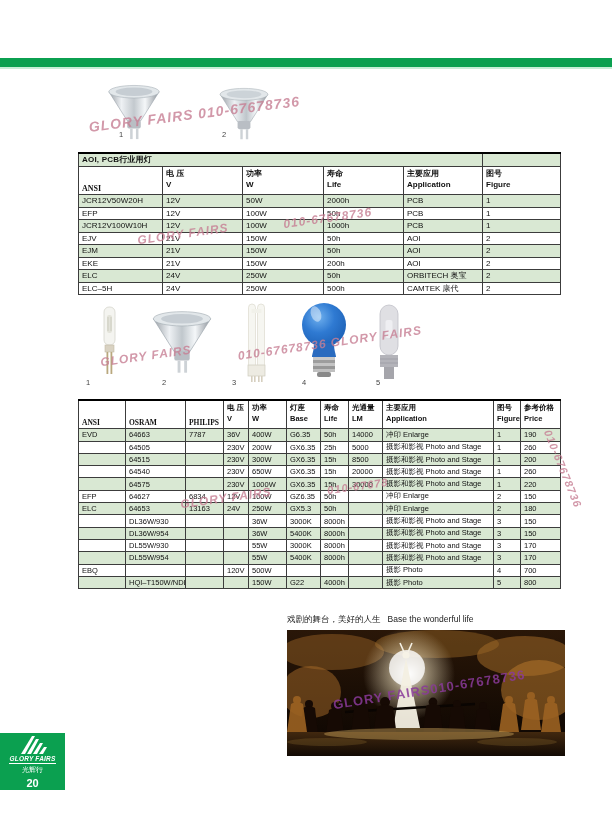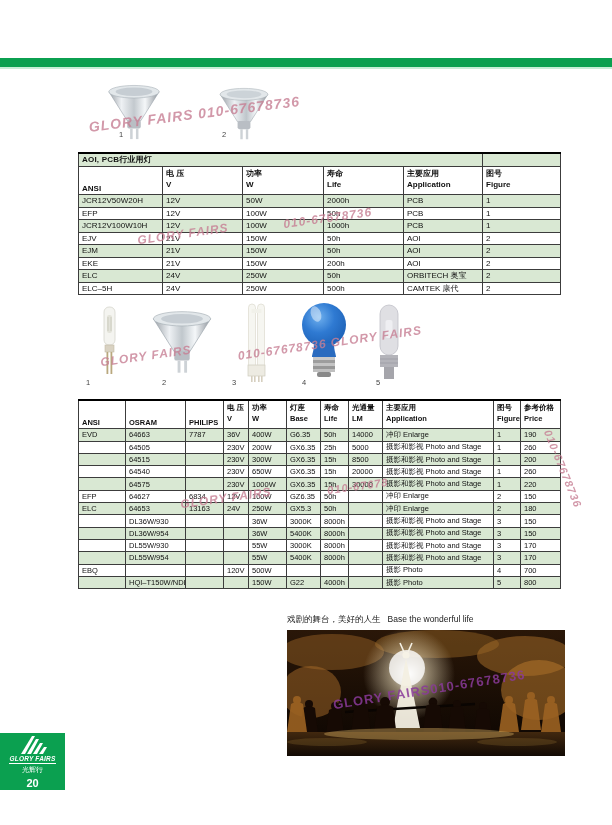--- a/index.html
+++ b/index.html
@@ -13,21 +13,21 @@
   
   .fig{position:absolute;}
   .fig-num{position:absolute;font-size:7.5px;color:#444;}
 
   
   .cat-table{position:absolute;left:78px;}
   .cat-table table{border-collapse:collapse;table-layout:fixed;width:482px;border-top:2.5px solid #000;}
   .cat-table td{border:1px solid #3c3c3c;overflow:hidden;white-space:nowrap;padding:0 0 0 3px;}
   .cat-table .title-row td{background:#d9e8d3;height:13px;font-size:9.5px;font-weight:bold;letter-spacing:.2px;margin-left:24px;}
   .cat-table .hdr-row td{height:24px;font-size:7.5px;font-weight:bold;vertical-align:top;background:#fff;line-height:11px;padding-top:1px;}
-  .cat-table .hdr-row td.single{vertical-align:middle;padding-top:16px;}
+  .cat-table .hdr-row td.single{vertical-align:middle;padding-top:16px;font-family:Liberation Serif, serif;}
   .cat-table .g td{background:var(--rowgreen,#d9e8d3);}
   .cat-table .w td{background:#fff;}
   #table1 td{height:11.5px;font-size:8px;}
   #table2 td{height:11.3px;font-size:7.5px;}
 
   
   .wm{position:absolute;font-weight:bold;font-style:italic;color:var(--wmpink,#c77f94);
       opacity:.8;letter-spacing:1px;pointer-events:none;z-index:30;white-space:nowrap;}
 
   

